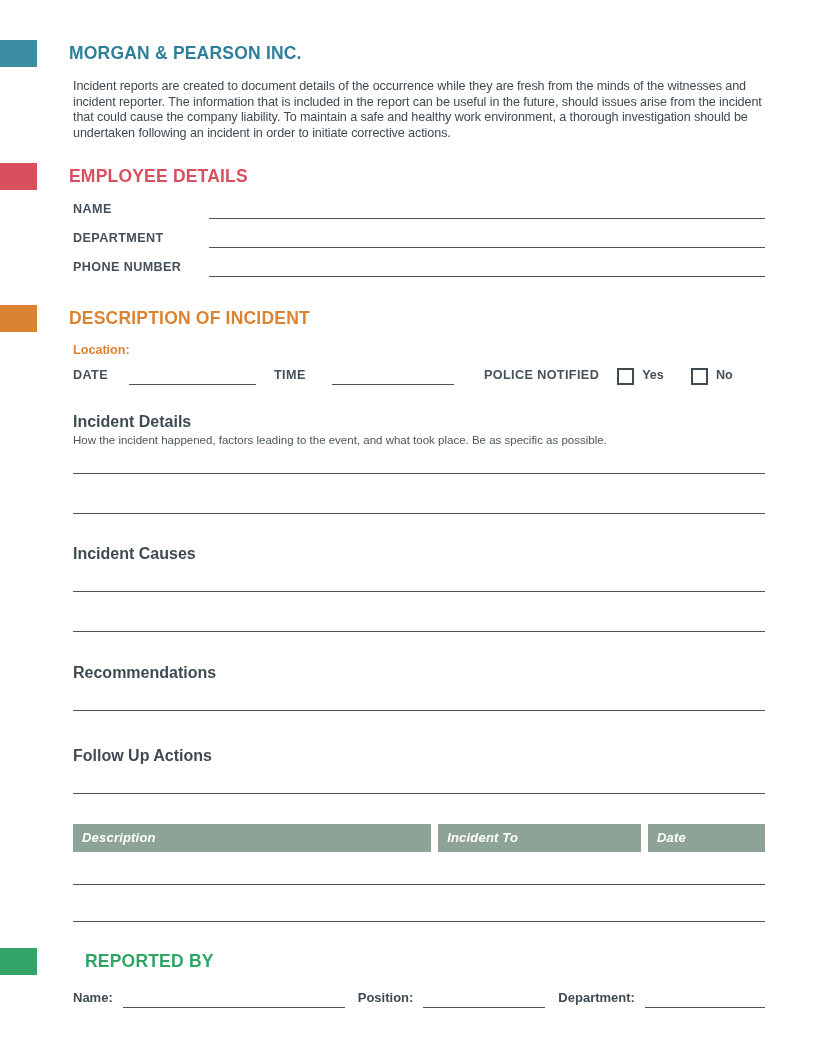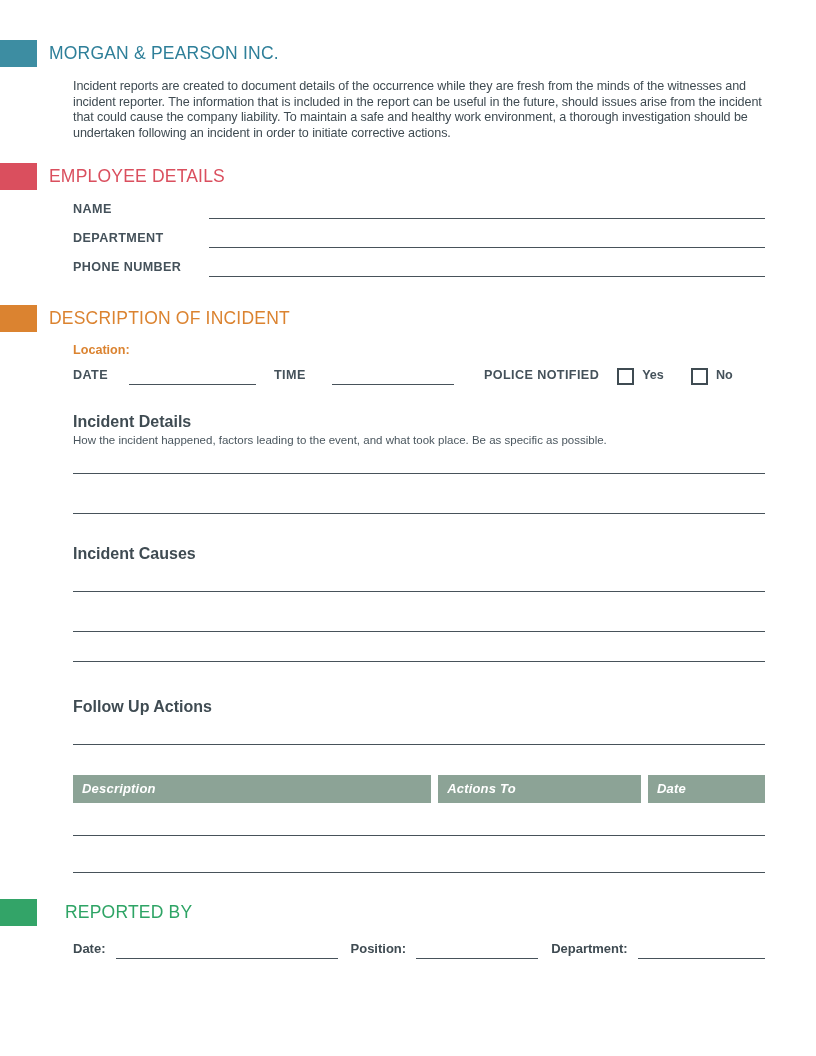--- a/index.html
+++ b/index.html
@@ -11,22 +11,22 @@
     font-family:"Liberation Sans", sans-serif;
     color:#43505a;
     overflow:hidden;
   }
   .inner { padding:0 51px 0 73px; }
 
   
   .sec { position:relative; height:27px; }
   .sq { position:absolute; left:0; top:0; width:37px; height:27px; }
   .sec-title {
-    padding-left:49px;
-    font-size:17.5px; font-weight:400; line-height:27px;
+    padding-left:69px;
+    font-size:17.5px; font-weight:700; line-height:27px;
     letter-spacing:0.2px;
   }
   .teal  { color:#2e7f99; }  .sq-teal  { background:#3d8da2; }
   .red   { color:#da4f5e; }  .sq-red   { background:#da4f5e; }
   .orange{ color:#db8330; }  .sq-orange{ background:#db8330; }
   .green { color:#2ea465;margin-left:16px; }  .sq-green { background:#33a468; }
 
   .intro {
     margin-top:12px;
     font-size:12.6px; line-height:15.6px;
@@ -129,41 +129,42 @@
 
     <div class="subtitle" style="margin-top:28px">Incident Details</div>
     <div class="hint">How the incident happened, factors leading to the event, and what took place. Be as specific as possible.</div>
     <div class="rline" style="height:27px"></div>
     <div class="rline" style="height:40px"></div>
 
     <div class="subtitle" style="margin-top:31px">Incident Causes</div>
     <div class="rline" style="height:30px"></div>
     <div class="rline" style="height:40px"></div>
 
+    <div class="subtitle" style="margin-top:32px">Recommendations</div>
     <div class="rline" style="height:30px"></div>
 
     <div class="subtitle" style="margin-top:36px">Follow Up Actions</div>
     <div class="rline" style="height:30px"></div>
 
     <div class="atable">
       <div class="th th-desc">Description</div>
-      <div class="th th-asgn">Actions To</div>
+      <div class="th th-asgn">Incident To</div>
       <div class="th th-date">Date</div>
     </div>
     <div class="rline" style="height:33px"></div>
     <div class="rline" style="height:37px"></div>
   </div>
 
   <div class="sec" style="margin-top:26px">
     <span class="sq sq-green"></span>
     <div class="sec-title green">REPORTED BY</div>
   </div>
   <div class="inner">
     <div class="reprow">
-      <span class="rlabel">Date:</span>
+      <span class="rlabel">Name:</span>
       <span style="width:10px"></span>
       <span class="wline" style="width:222px"></span>
       <span style="width:13px"></span>
       <span class="rlabel">Position:</span>
       <span style="width:10px"></span>
       <span class="wline" style="width:122px"></span>
       <span style="width:13px"></span>
       <span class="rlabel">Department:</span>
       <span style="width:10px"></span>
       <span class="wline" style="flex:1"></span>

